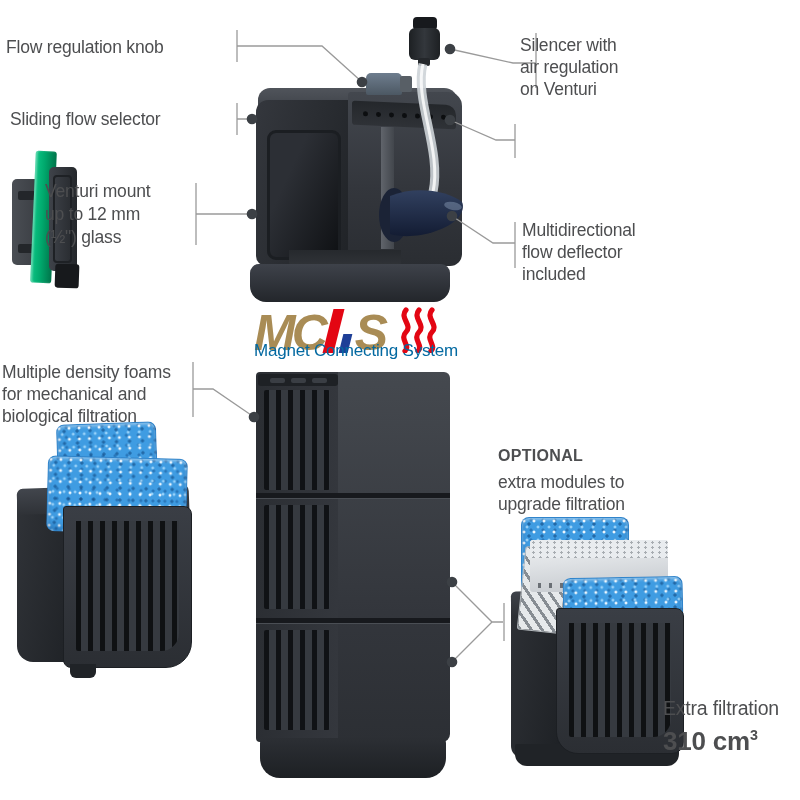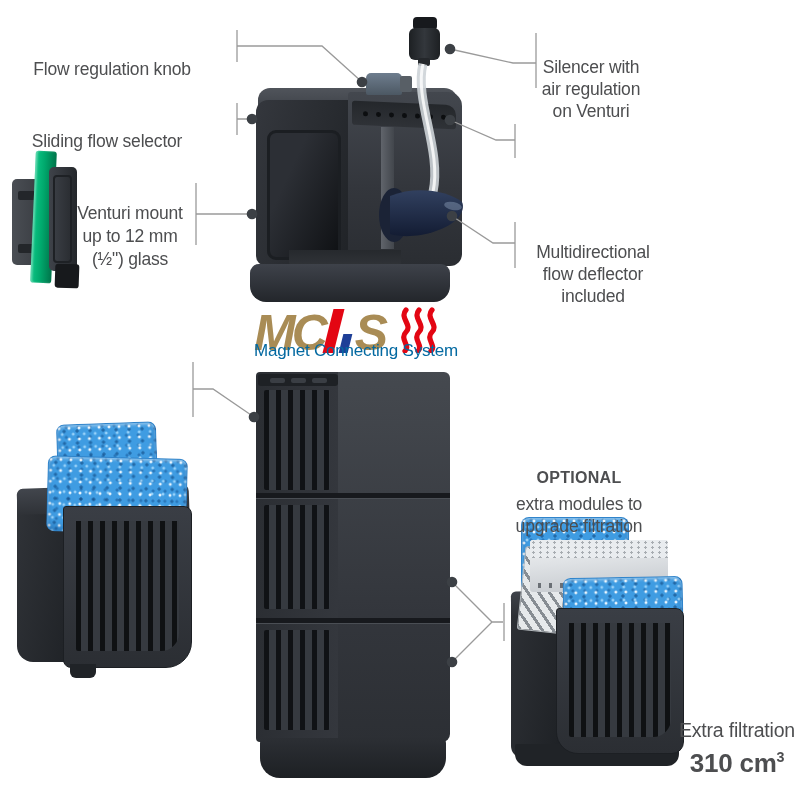--- a/index.html
+++ b/index.html
@@ -1,20 +1,20 @@
 <!DOCTYPE html>
 <html style="--text: #4d4e50; --accent_red: #e30613; --logo_gold: #a98c55; --logo_blue: #1e3f97; --foam_blue: #3f9ce2; --glass_green: #00a86c; --line_gray: #9a9a9a; --dot_gray: #3c4045;"><head>
 <meta charset="utf-8">
 <style>
   html,body{margin:0;padding:0;background:#fff;}
   #scene{position:relative;width:800px;height:800px;background:#fff;overflow:hidden;
          font-family:"Liberation Sans",sans-serif;color:var(--text,#4d4e50);}
   .abs{position:absolute;}
-  .label{position:absolute;text-align:center;font-size:17.5px;line-height:22px;
-         letter-spacing:-0.2px;color:var(--text,#4d4e50);margin-top:22px;}
+  .label{position:absolute;text-align:left;font-size:17.5px;line-height:22px;
+         letter-spacing:-0.2px;color:var(--text,#4d4e50);}
   
   svg.overlay{position:absolute;left:0;top:0;pointer-events:none;}
   .callout-line{stroke:var(--line_gray,#9a9a9a);stroke-width:1.3;fill:none;}
   .callout-dot{fill:var(--dot_gray,#3c4045);stroke:none;}
   .wave{stroke:var(--accent_red,#e30613);stroke-width:5.2;fill:none;stroke-linecap:round;}
   
   .mm-back{left:12px;top:179px;width:38px;height:86px;background:linear-gradient(90deg,#4a4e54,#34373c);border-radius:5px;}
   .mm-slot{position:absolute;left:6px;width:22px;height:9px;background:#23262a;border-radius:2px;}
   .mm-glass{left:33px;top:151px;width:21px;height:132px;border-radius:3px;transform:rotate(2.5deg);
             background:linear-gradient(90deg,#0cc585 0%,var(--glass_green,#00a86c) 45%,#00744a 100%);
@@ -88,21 +88,21 @@
             background-color:#e9ecef;background-image:radial-gradient(circle,#a7acb1 1px,transparent 1.4px);background-size:7px 5px;}
   .rm-holes{position:absolute;left:8px;right:8px;bottom:4px;height:5px;
             background:repeating-linear-gradient(90deg,#6a6f75 0 3px,transparent 3px 11px);}
   .rm-foam-front{left:563px;top:577px;width:118px;height:48px;border-radius:8px;transform:rotate(-1deg);}
   .rm-left{left:511px;top:594px;width:54px;height:164px;background:linear-gradient(100deg,#2e3136,#1d2024);border-radius:8px 0 0 12px;}
   .rm-rim{left:511px;top:590px;width:170px;height:24px;background:linear-gradient(180deg,#3f434a,#2e3136);border-radius:5px 6px 0 0;transform:rotate(-1deg);}
   .rm-base{left:515px;top:744px;width:164px;height:22px;background:#202327;border-radius:2px 2px 12px 12px;}
   .rm-front{left:556px;top:608px;width:126px;height:144px;border-radius:3px 8px 12px 22px;}
   
   #label-flow{left:6px;top:36px;width:212px;}
-  #label-sliding{left:1px;top:108px;width:212px;}
+  #label-sliding{left:10px;top:108px;width:212px;}
   #label-magnet{left:45px;top:180px;width:170px;line-height:23px;}
   #label-silencer{left:520px;top:34px;width:142px;}
   #label-spray{left:520px;top:128px;width:142px;}
   #label-deflector{left:522px;top:219px;width:142px;}
   #label-foams{left:2px;top:361px;width:204px;}
   #optional-note{left:498px;top:444px;width:162px;}
   .opt-title{font-size:16px;font-weight:bold;letter-spacing:0.3px;line-height:24px;margin-bottom:3px;}
   #extra-filtration{left:663px;top:697px;width:148px;}
   .ef-label{font-size:19.5px;line-height:23px;}
   .ef-value{font-size:26px;font-weight:bold;line-height:30px;}
@@ -242,20 +242,25 @@
   <div class="label" id="label-silencer">
     <div>Silencer with</div>
     <div>air regulation</div>
     <div>on Venturi</div>
   </div>
   <div class="label" id="label-deflector">
     <div>Multidirectional</div>
     <div>flow deflector</div>
     <div>included</div>
   </div>
+  <div class="label" id="label-foams">
+    <div>Multiple density foams</div>
+    <div>for mechanical and</div>
+    <div>biological filtration</div>
+  </div>
   <div class="label" id="optional-note">
     <div class="opt-title">OPTIONAL</div>
     <div>extra modules to</div>
     <div>upgrade filtration</div>
   </div>
   <div class="label" id="extra-filtration">
     <div class="ef-label">Extra filtration</div>
     <div class="ef-value"><span>310 cm</span><sup>3</sup></div>
   </div>
 

